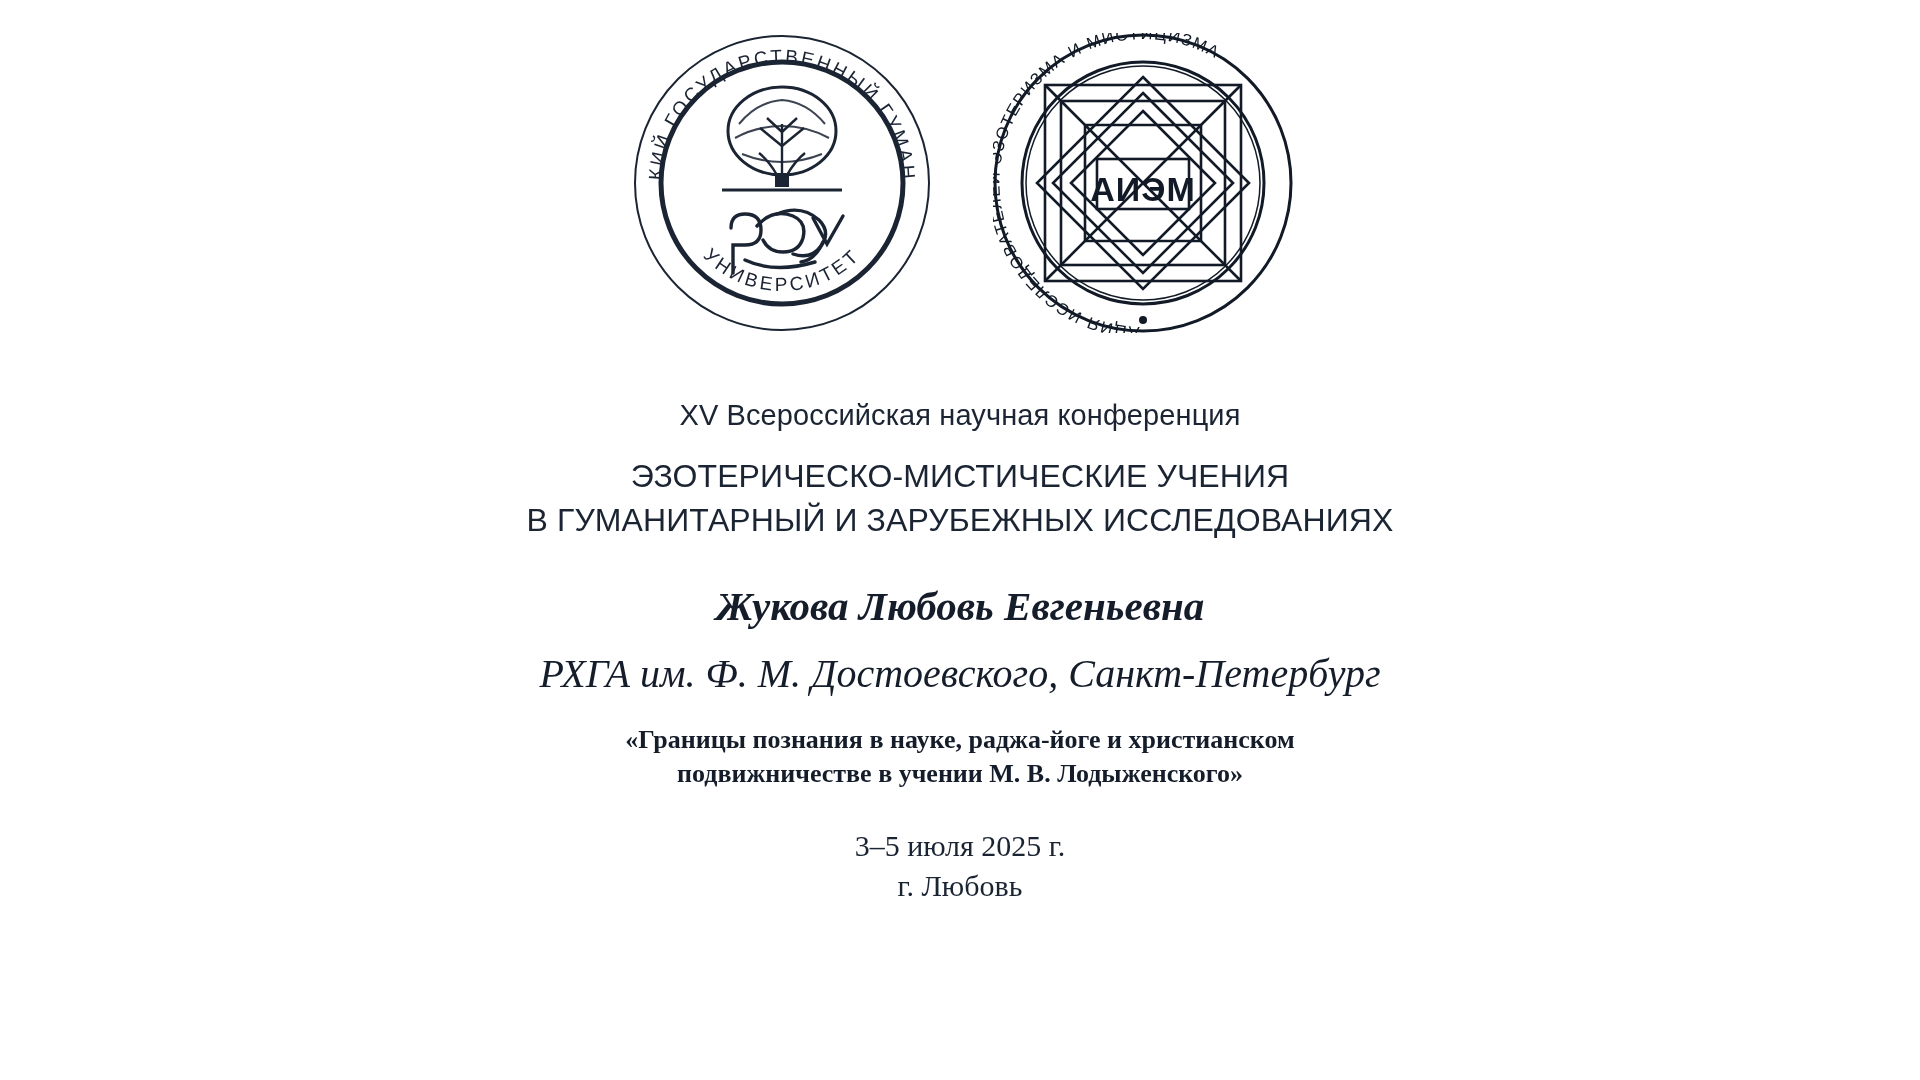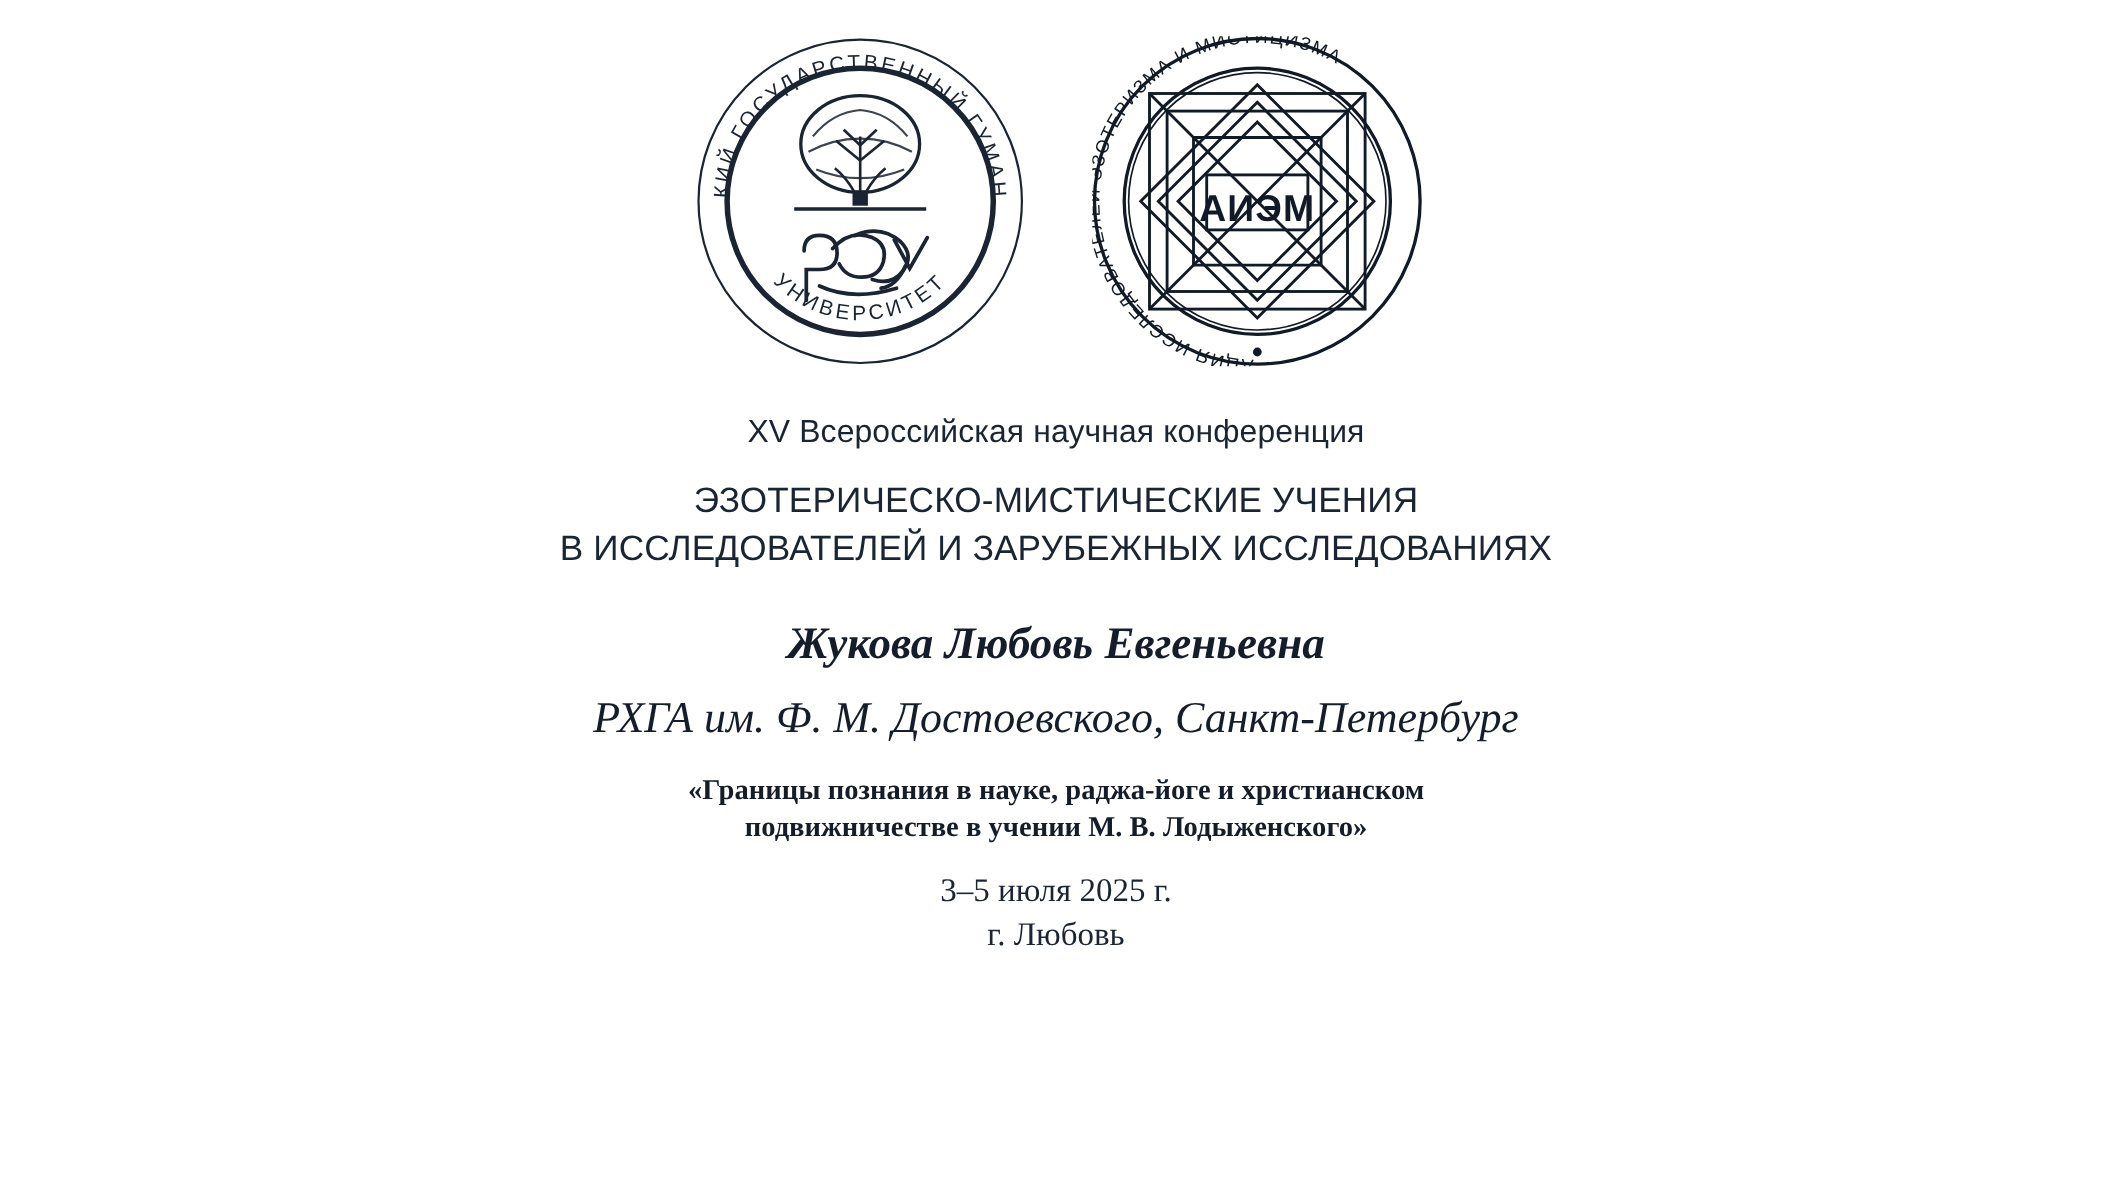--- a/index.html
+++ b/index.html
@@ -31,21 +31,21 @@
     align-items: center;
     justify-content: center;
     gap: 56px;
   }
   .logo-rggu, .logo-aiem {
     display: block;
   }
 
   
   .conf-block {
-    margin-top: 38px;
+    margin-top: 60px;
     text-align: center;
     line-height: 1.22;
   }
   .conf-line {
     font-family: "Liberation Sans", sans-serif;
     font-size: 29px;
     color: #1b2433;
     letter-spacing: 0.1px;
   }
   .conf-title {
@@ -76,21 +76,21 @@
     margin-top: 26px;
     font-size: 26px;
     font-weight: bold;
     text-align: center;
     line-height: 1.30;
     color: #151d2b;
     max-width: 1420px;
   }
 
   .footer {
-    margin-top: 22px;
+    margin-top: 36px;
     text-align: center;
     font-size: 30px;
     line-height: 1.33;
     color: #1b2433;
   }
 
   
   .edge {
     position: absolute;
     top: 0;
@@ -183,21 +183,21 @@
       </g>
       <text x="150" y="168" text-anchor="middle" font-family="'Liberation Sans', sans-serif" font-size="34" font-weight="bold" letter-spacing="1" fill="#111a26">АИЭМ</text>
     </svg>
 
   </div>
 
   <div class="conf-block">
     <div class="conf-line">XV Всероссийская научная конференция</div>
     <div class="conf-title">
       <div>ЭЗОТЕРИЧЕСКО-МИСТИЧЕСКИЕ УЧЕНИЯ</div>
-      <div>В ИССЛЕДОВАТЕЛЕЙ И ЗАРУБЕЖНЫХ ИССЛЕДОВАНИЯХ</div>
+      <div>В ГУМАНИТАРНЫЙ И ЗАРУБЕЖНЫХ ИССЛЕДОВАНИЯХ</div>
     </div>
   </div>
 
   <div class="author">Жукова Любовь Евгеньевна</div>
   <div class="affiliation">РХГА им. Ф. М. Достоевского, Санкт-Петербург</div>
 
   <div class="report-title">
     <div>«Границы познания в науке, раджа-йоге и христианском</div>
     <div>подвижничестве в учении М. В. Лодыженского»</div>
   </div>

